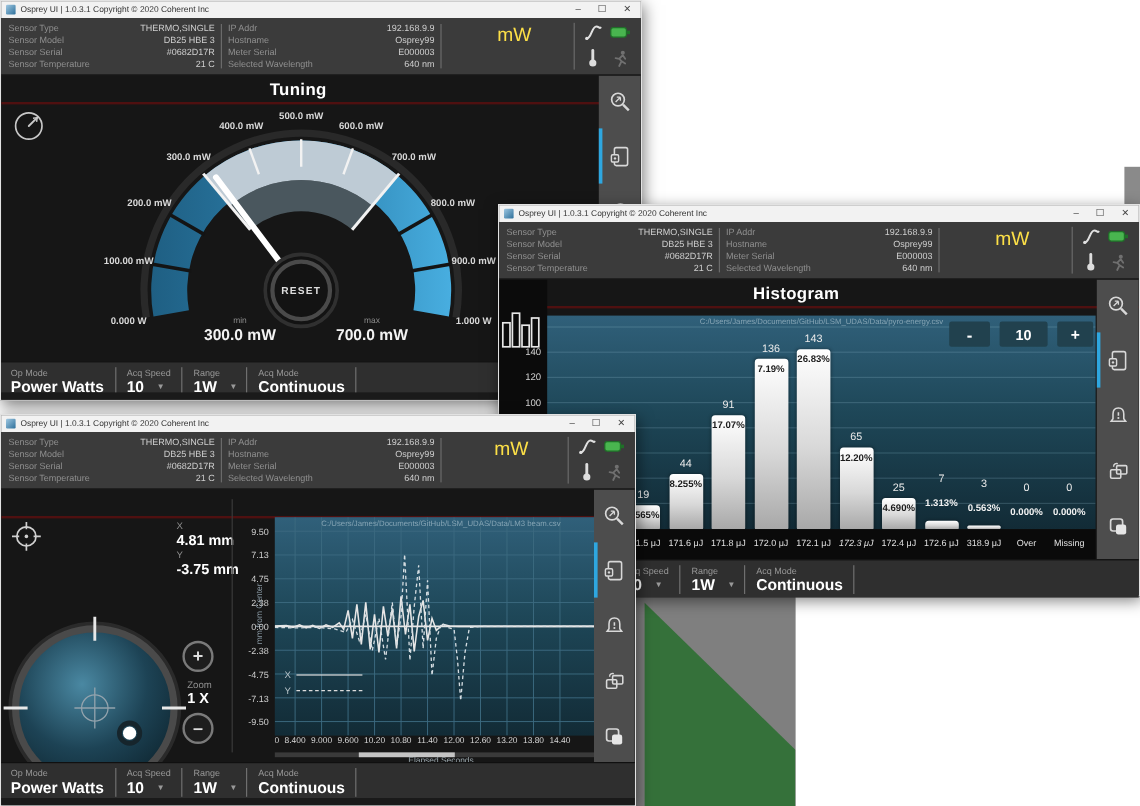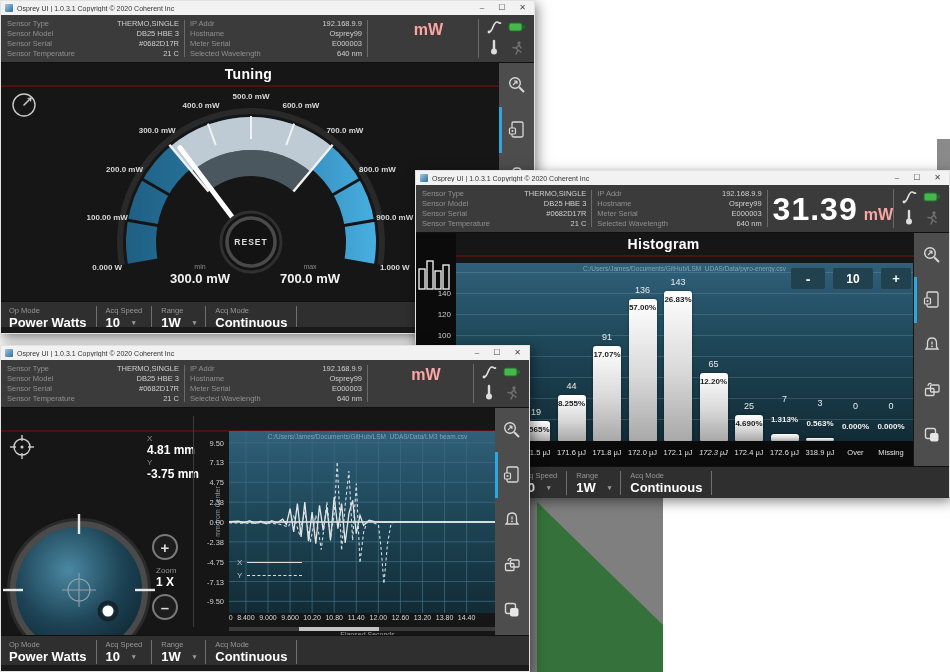--- a/index.html
+++ b/index.html
@@ -28,21 +28,21 @@
 
   .header{position:absolute;left:0;top:14px;right:0;height:48px;background:#3b3b3b;display:flex;align-items:stretch;
       padding:4px 6px;border-bottom:1px solid #101010;}
   .scol{width:172px;display:flex;flex-direction:column;justify-content:space-around;}
   .srow{display:flex;justify-content:space-between;font-size:7.5px;line-height:9px;white-space:nowrap;}
   .sl{color:#8f8f8f;margin-right:6px;}
   .sv{color:#cfcfcf;}
   .hsep{width:1px;background:#6a6a6a;margin:1px 5px;}
   .reading{flex:1;display:flex;align-items:baseline;justify-content:center;margin-top:2px;}
   .rd{font-size:32px;font-weight:bold;color:#ffffff;letter-spacing:1px;}
-  .ru{font-size:16px;font-weight:bold;color:#fca5a5;margin-left:6px;}
+  .ru{font-size:16px;font-weight:normal;color:#fde047;margin-left:6px;}
   .hicons{width:50px;flex:none;border-left:1px solid #6a6a6a;display:grid;grid-template-columns:1fr 1fr;
       align-items:center;justify-items:center;padding-left:4px;}
 
   .view{position:absolute;left:0;right:0;background:#161616;overflow:hidden;}
   #win-tuning .view{top:62px;height:238px;}
   #win-hist   .view{top:62px;height:233px;}
   #win-beam   .view{top:62px;height:227px;}
   .view-title{position:absolute;left:0;right:38px;top:3px;text-align:center;color:#fff;
       font-size:14px;font-weight:bold;letter-spacing:.3px;}
   .redline{position:absolute;left:0;right:0;top:22px;height:2px;background:#4f1010;}
@@ -356,21 +356,20 @@
           <span class="sl">Meter Serial</span>
           <span class="sv">E000003</span>
         </div>
       <div class="srow">
           <span class="sl">Selected Wavelength</span>
           <span class="sv">640 nm</span>
         </div>
     </div>
     <div class="hsep"></div>
     <div class="reading">
-      <span class="rd">31.39</span>
       <span class="ru">mW</span>
     </div>
     <div class="hicons">
       <span><svg width="16" height="16">
             <path d="M3,13 C7,13 7,3 11,3 C13,3 13.5,5 14.5,4" stroke="#e0e0e0" stroke-width="1.7" fill="none" stroke-linecap="round"></path>
             <circle cx="3" cy="13" r="1.4" fill="#e0e0e0"></circle>
           </svg></span>
       <span><svg width="18" height="14">
             <rect x="1" y="3" width="13" height="8" rx="2" fill="#49b54f" stroke="#1f6f28"></rect>
             <rect x="14.5" y="5.5" width="2.5" height="3" fill="#1f6f28"></rect>
@@ -420,21 +419,21 @@
         <div class="bcount" style="left:58px;bottom:23.894117647058824px;">19</div>
         <div class="bpct-in" style="left:58px;bottom:6.894117647058824px;">3.565%</div>
         <div class="hbar" style="left:101.5px;height:46.07058823529412px;"></div>
         <div class="bcount" style="left:93.5px;bottom:50.07058823529412px;">44</div>
         <div class="bpct-in" style="left:93.5px;bottom:33.07058823529412px;">8.255%</div>
         <div class="hbar" style="left:137px;height:95.28235294117647px;"></div>
         <div class="bcount" style="left:129px;bottom:99.28235294117647px;">91</div>
         <div class="bpct-in" style="left:129px;bottom:82.28235294117647px;">17.07%</div>
         <div class="hbar" style="left:172.5px;height:142.4px;"></div>
         <div class="bcount" style="left:164.5px;bottom:146.4px;">136</div>
-        <div class="bpct-in" style="left:164.5px;bottom:129.4px;">57.00%</div>
+        <div class="bpct-in" style="left:164.5px;bottom:129.4px;">7.19%</div>
         <div class="hbar" style="left:208px;height:149.7294117647059px;"></div>
         <div class="bcount" style="left:200px;bottom:153.7294117647059px;">143</div>
         <div class="bpct-in" style="left:200px;bottom:136.7294117647059px;">26.83%</div>
         <div class="hbar" style="left:243.5px;height:68.05882352941177px;"></div>
         <div class="bcount" style="left:235.5px;bottom:72.05882352941177px;">65</div>
         <div class="bpct-in" style="left:235.5px;bottom:55.05882352941177px;">12.20%</div>
         <div class="hbar" style="left:279px;height:26.176470588235297px;"></div>
         <div class="bcount" style="left:271px;bottom:30.176470588235297px;">25</div>
         <div class="bpct-in" style="left:271px;bottom:13.176470588235297px;">4.690%</div>
         <div class="hbar" style="left:314.5px;height:7.329411764705883px;"></div>

